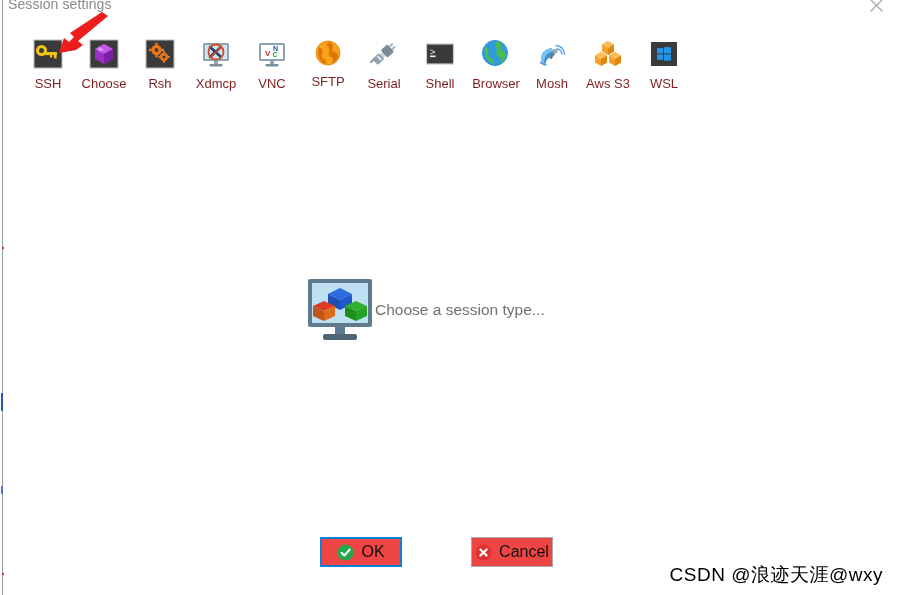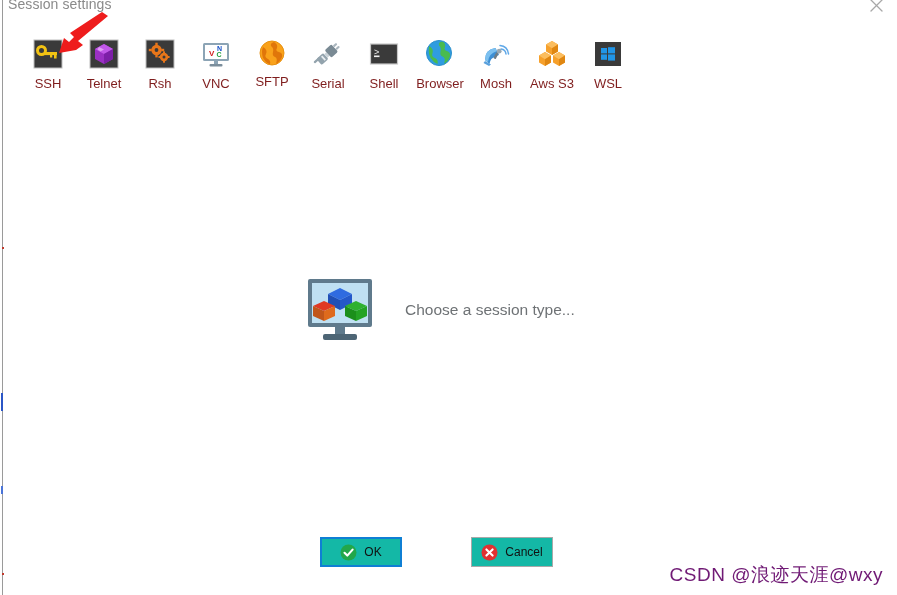--- a/index.html
+++ b/index.html
@@ -143,43 +143,42 @@
     position: absolute;
     left: 305px;
     top: 275px;
     width: 300px;
     height: 70px;
     display: flex;
     align-items: center;
   }
   #placeholder-icon { width: 70px; height: 66px; flex: none; }
   #placeholder-text {
-    margin-left: 30px;
     font-size: 15.5px;
     color: #6e7275;
     white-space: nowrap;
   }
 
   
   #footer {
     position: absolute;
     left: 0;
     top: 537px;
     width: 897px;
     height: 34px;
   }
   .dlg-button {
     position: absolute;
     height: 30px;
-    background: #14b8a6;
+    background: #ef4444;
     display: flex;
     align-items: center;
     justify-content: center;
     gap: 7px;
-    font-size: 12px;
+    font-size: 16px;
     color: #111111;
     cursor: pointer;
     box-sizing: border-box;
     user-select: none;
   }
   #ok-button {
     left: 320px;
     width: 82px;
     border: 2px solid #0f7fd4;
   }
@@ -191,21 +190,21 @@
   }
   .btn-icon { width: 17px; height: 17px; flex: none; display: block; }
   .btn-label { line-height: 16px; }
 
   
   #watermark {
     position: absolute;
     right: 14px;
     top: 562px;
     font-size: 19px;
-    color: #701a75;
+    color: #000000;
     white-space: nowrap;
     letter-spacing: 0.5px;
   }
 </style>
 </head>
 <body>
 
 <div id="dialog">
 
   <div class="left-edge"></div>
@@ -244,21 +243,21 @@
     <div class="session-item" data-idx="1">
       <span class="session-icon">
         <svg width="32" height="32" viewBox="0 0 32 32">
           <rect x="2" y="2" width="28" height="28" fill="#3a3a3a" stroke="#bdbdbd" stroke-width="1"></rect>
           <polygon points="16,6 25,11 25,21 16,26 7,21 7,11" fill="#9b30c4"></polygon>
           <polygon points="16,6 25,11 16,16 7,11" fill="#c158e8"></polygon>
           <polygon points="16,16 25,11 25,21 16,26" fill="#7d1fa8"></polygon>
           <polygon points="11,9 16,11.5 12.5,13.5 9.5,11.5" fill="#e2a8f5" opacity="0.85"></polygon>
         </svg>
       </span>
-      <span class="session-label">Telnet</span>
+      <span class="session-label">Choose</span>
     </div>
 
     <div class="session-item" data-idx="2">
       <span class="session-icon">
         <svg width="32" height="32" viewBox="0 0 32 32">
           <rect x="2" y="2" width="28" height="28" fill="#3a3a3a" stroke="#bdbdbd" stroke-width="1"></rect>
           <g fill="#e8761a">
             <circle cx="12.5" cy="12" r="5.2"></circle>
             <circle cx="20" cy="19" r="4.2"></circle>
           </g>
@@ -272,20 +271,37 @@
             <rect x="19" y="13.3" width="2" height="2.6"></rect>
             <rect x="19" y="22.1" width="2" height="2.6"></rect>
             <rect x="14.5" y="18" width="2.6" height="2"></rect>
             <rect x="23" y="18" width="2.6" height="2"></rect>
           </g>
         </svg>
       </span>
       <span class="session-label">Rsh</span>
     </div>
 
+    <div class="session-item" data-idx="3">
+      <span class="session-icon">
+        <svg width="32" height="32" viewBox="0 0 32 32">
+          <rect x="3" y="5" width="26" height="18" rx="1.5" fill="#8ca4b5"></rect>
+          <rect x="5" y="7" width="22" height="14" fill="#cfe6f2"></rect>
+          <rect x="14" y="23" width="4" height="3.4" fill="#8ca4b5"></rect>
+          <rect x="9.5" y="26" width="13" height="2.4" rx="1" fill="#7b8e9c"></rect>
+          <g stroke="#1b3f77" stroke-width="2.6" stroke-linecap="round">
+            <line x1="10" y1="9" x2="21" y2="19"></line>
+            <line x1="21" y1="9" x2="10" y2="19"></line>
+          </g>
+          <circle cx="16" cy="14" r="7.5" fill="none" stroke="#cf4b2a" stroke-width="1.8"></circle>
+          <line x1="10.3" y1="19.8" x2="21.7" y2="8.4" stroke="#cf4b2a" stroke-width="1.8"></line>
+        </svg>
+      </span>
+      <span class="session-label">Xdmcp</span>
+    </div>
 
 
     <div class="session-item" data-idx="5">
       <span class="session-icon">
         <svg width="32" height="32" viewBox="0 0 32 32">
           <rect x="3" y="5" width="26" height="18" rx="1.5" fill="#8ca4b5"></rect>
           <rect x="5" y="7" width="22" height="14" fill="#ffffff"></rect>
           <rect x="14" y="23" width="4" height="3.4" fill="#8ca4b5"></rect>
           <rect x="9.5" y="26" width="13" height="2.4" rx="1" fill="#7b8e9c"></rect>
           <text x="9" y="18" font-family="Liberation Sans, sans-serif" font-size="8" font-weight="bold" fill="#d01c1c">V</text>

